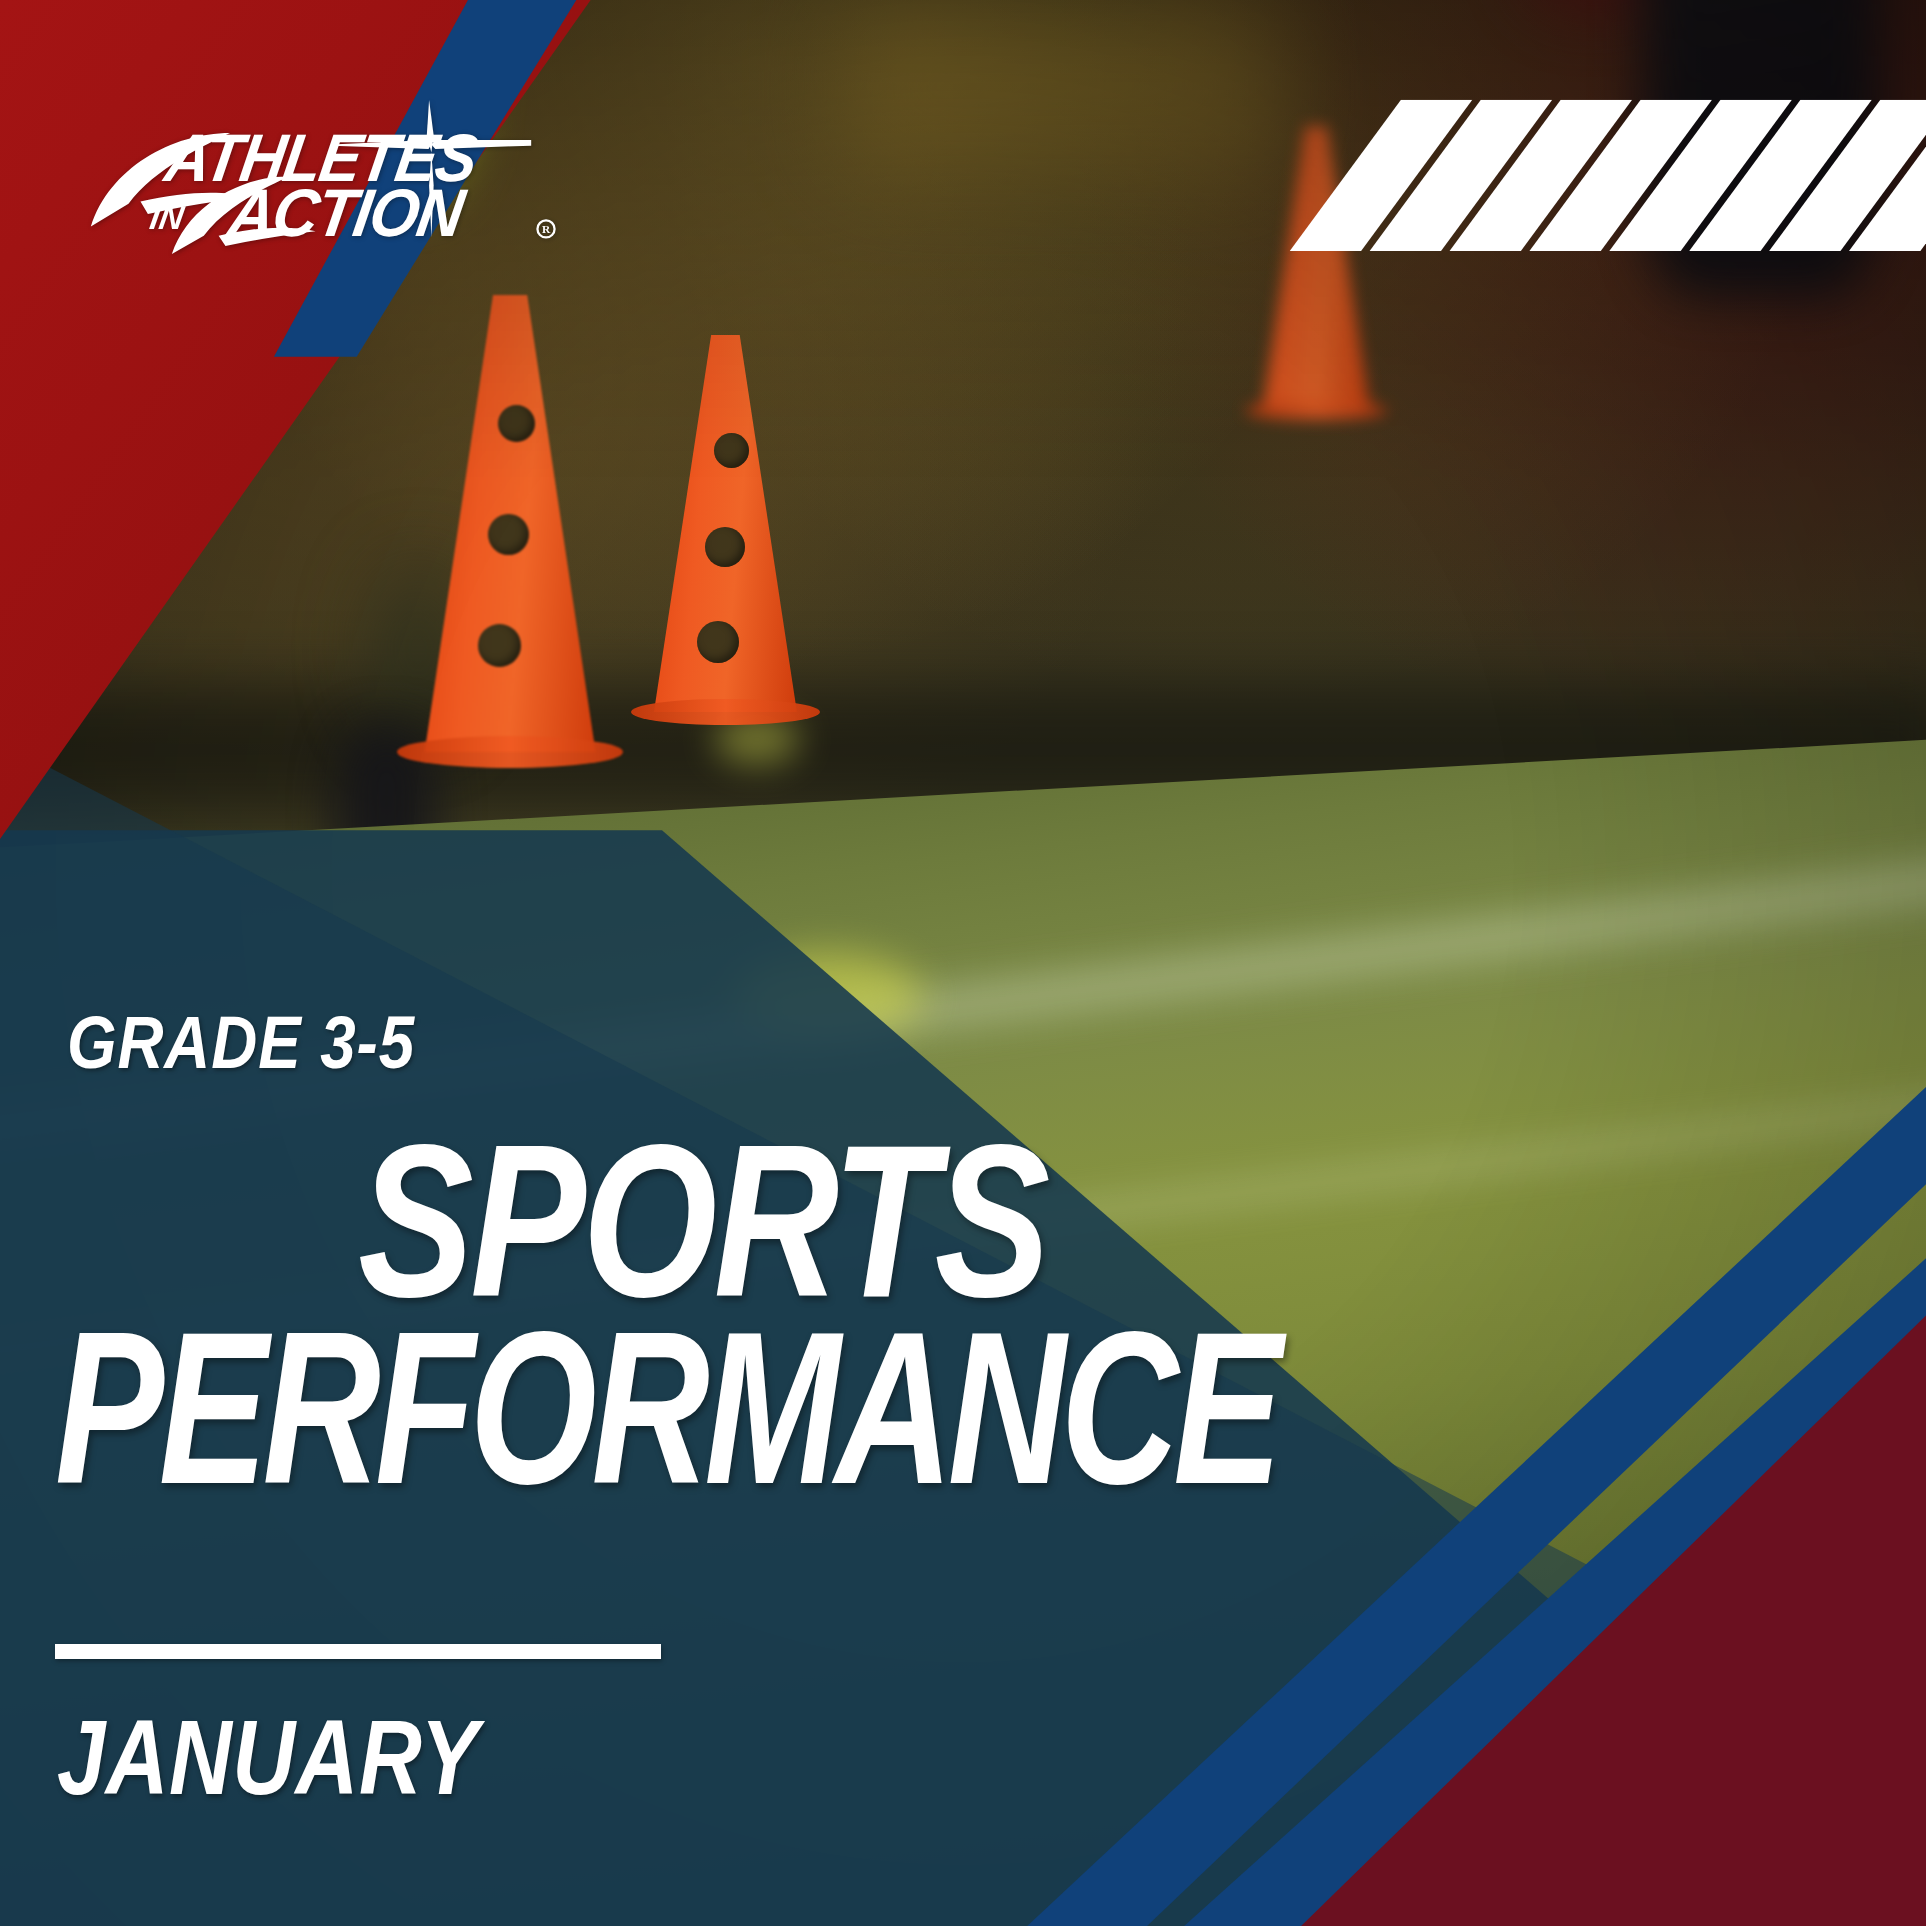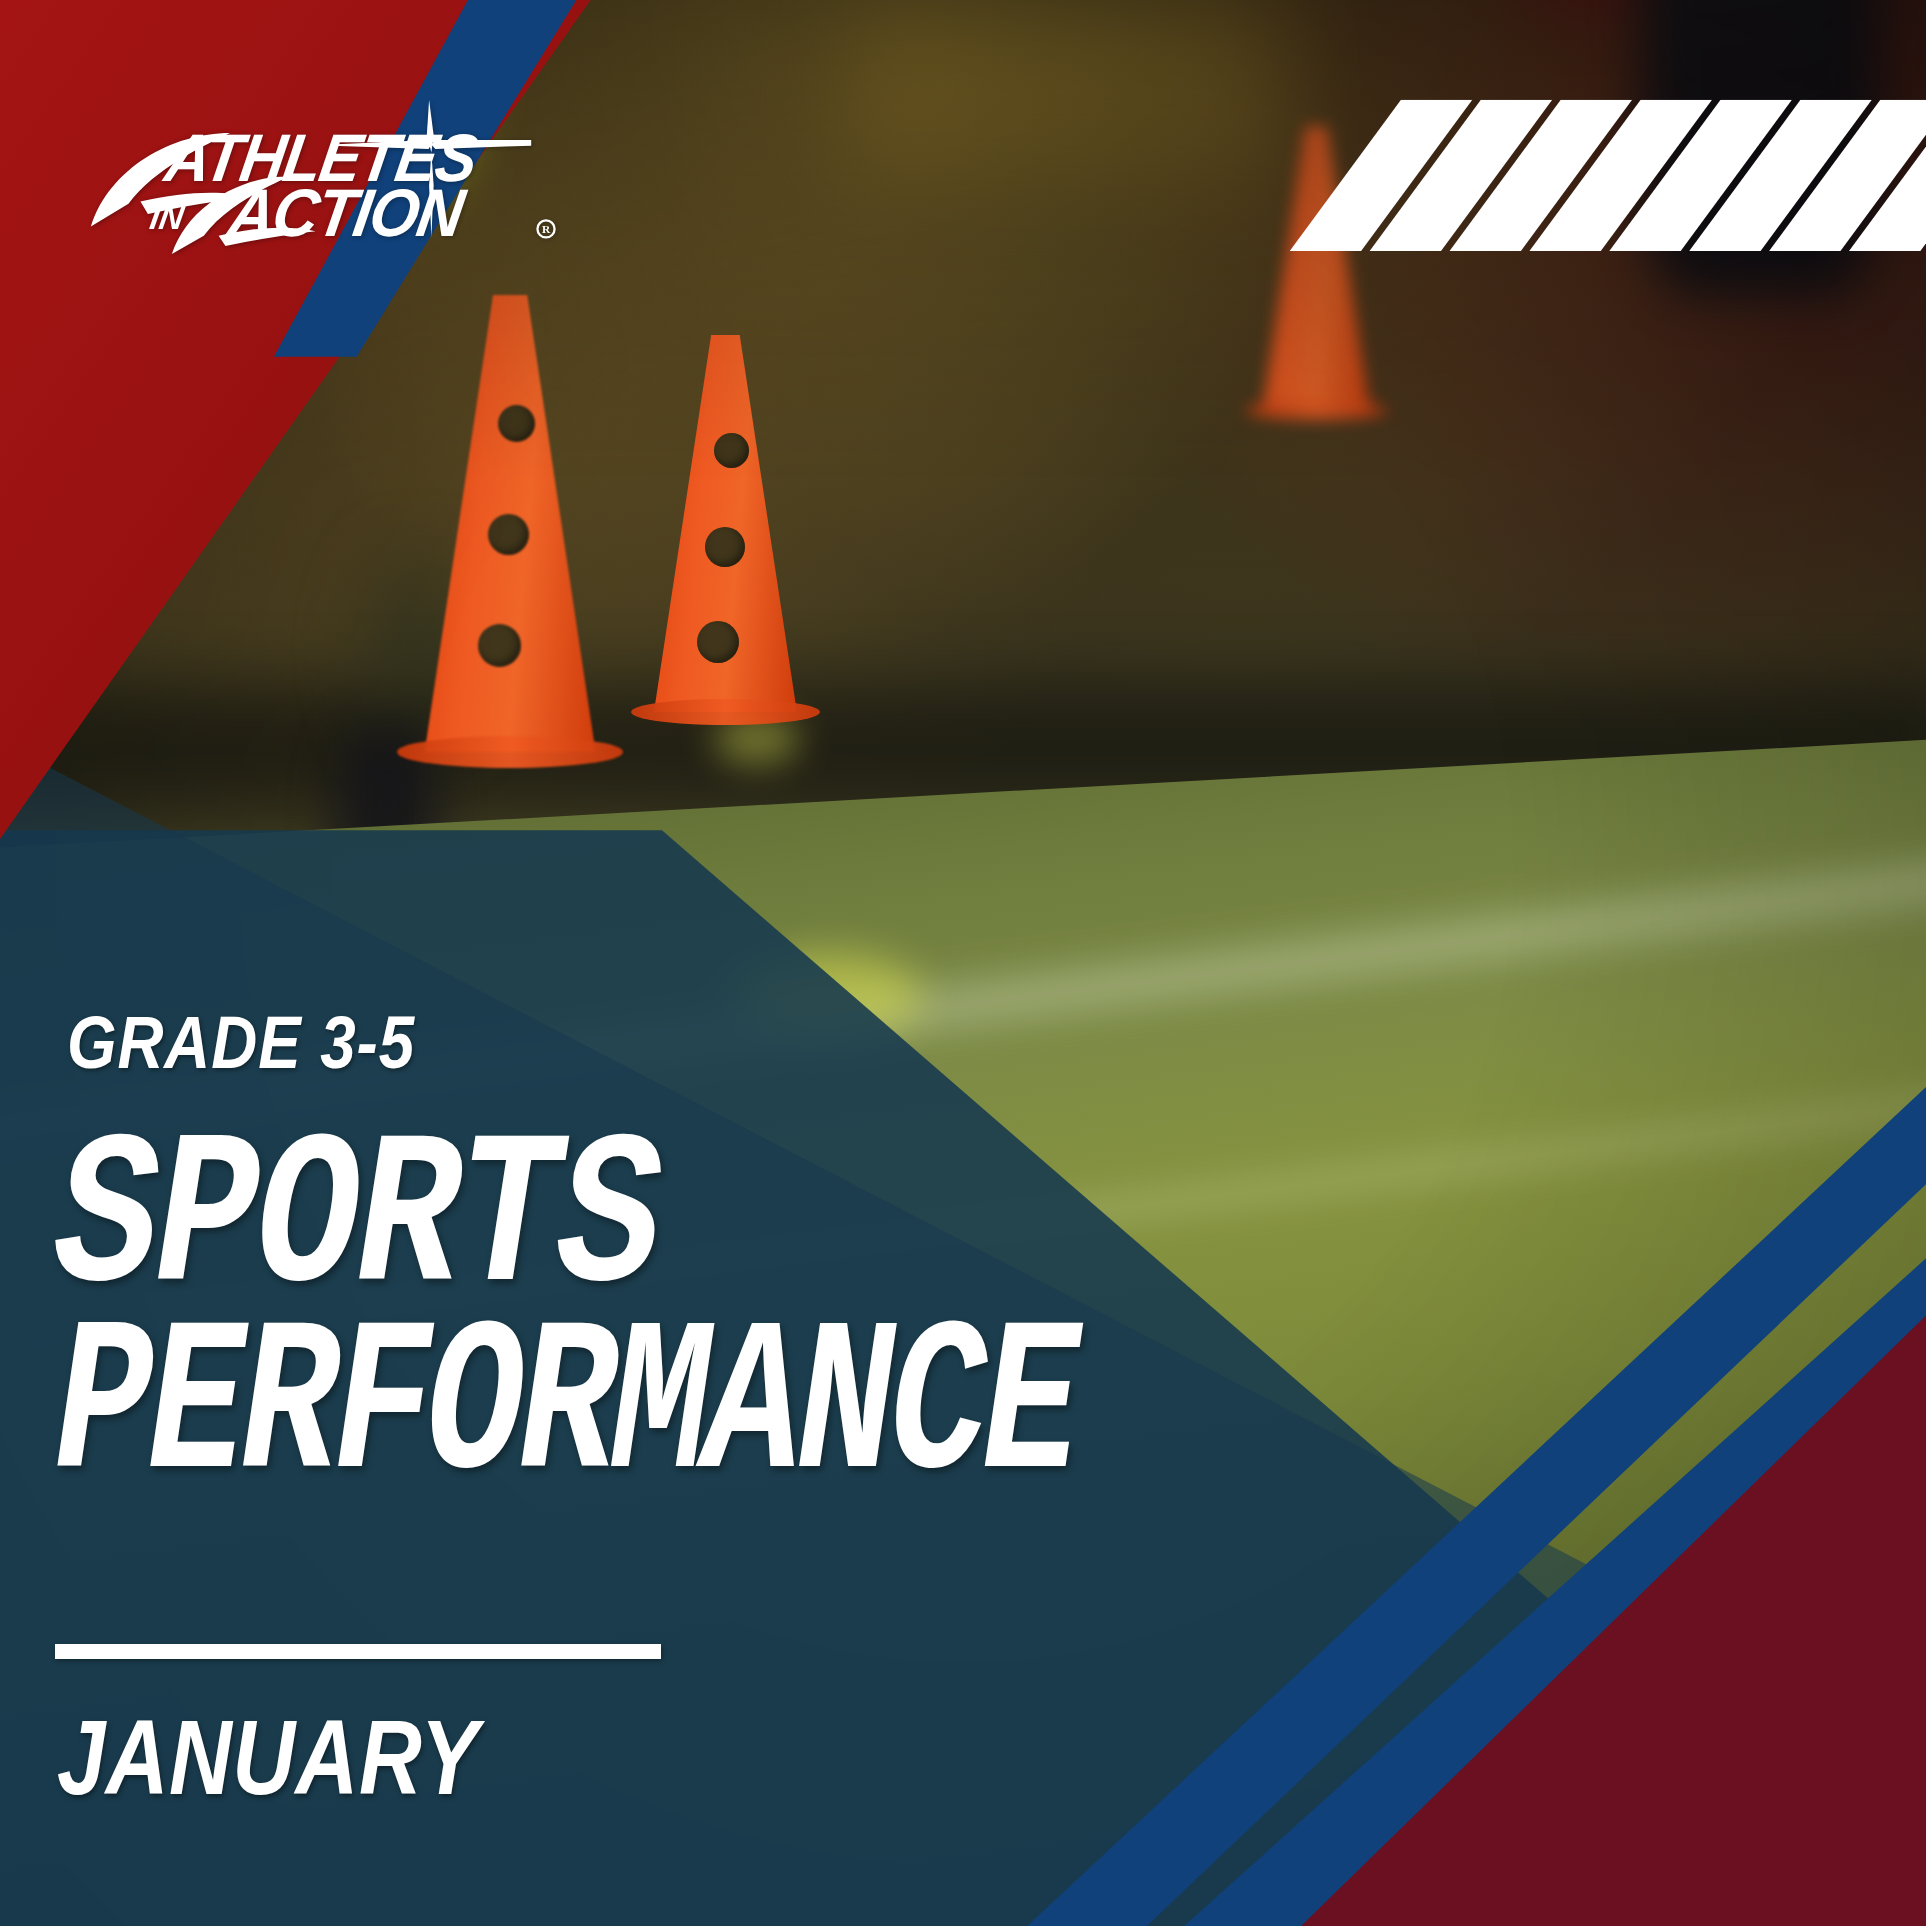--- a/index.html
+++ b/index.html
@@ -120,36 +120,36 @@
     background:
       radial-gradient(ellipse at 50% 45%, rgba(0,0,0,0) 40%, rgba(0,0,0,.28) 100%),
       linear-gradient(180deg, rgba(0,0,0,.22) 0%, rgba(0,0,0,0) 25%);
   }
 
   
   .shape{position:absolute;inset:0;}
   .shape svg{display:block;width:100%;height:100%;}
 
   
-  .content{position:absolute;inset:0;}
+  .content{position:absolute;inset:0;text-align:center;}
 
   .grade{
     position:absolute;left:67px;top:1006px;
     color:#fff;font-weight:bold;font-style:italic;
     font-size:74px;line-height:1;letter-spacing:1.1px;
     font-family:"Liberation Sans Narrow","Liberation Sans",sans-serif;
     transform:scaleX(.86);transform-origin:left center;
     text-shadow:1.7px 2.3px 5.1px rgba(0,0,0,.42);
     white-space:nowrap;
   }
 
   .headline{
     position:absolute;left:55px;top:1130px;
     color:#fff;font-weight:bold;font-style:italic;
-    font-family:Liberation Mono, monospace;
+    font-family:Liberation Sans, sans-serif;
     line-height:.84;white-space:nowrap;
     text-shadow:2.9px 4px 8px rgba(0,0,0,.40);
   }
   .headline .l1{
     display:block;font-size:217px;letter-spacing:-4.6px;
     transform:scaleX(.80);transform-origin:left top;
   }
   .headline .l2{
     display:block;font-size:217px;letter-spacing:-7.4px;
     transform:scaleX(.755);transform-origin:left top;

